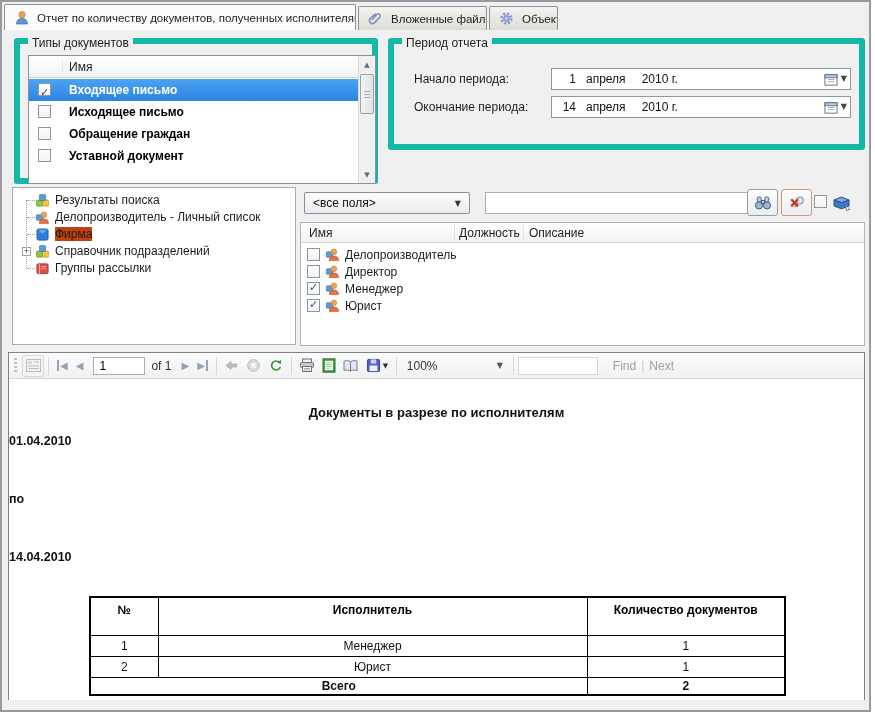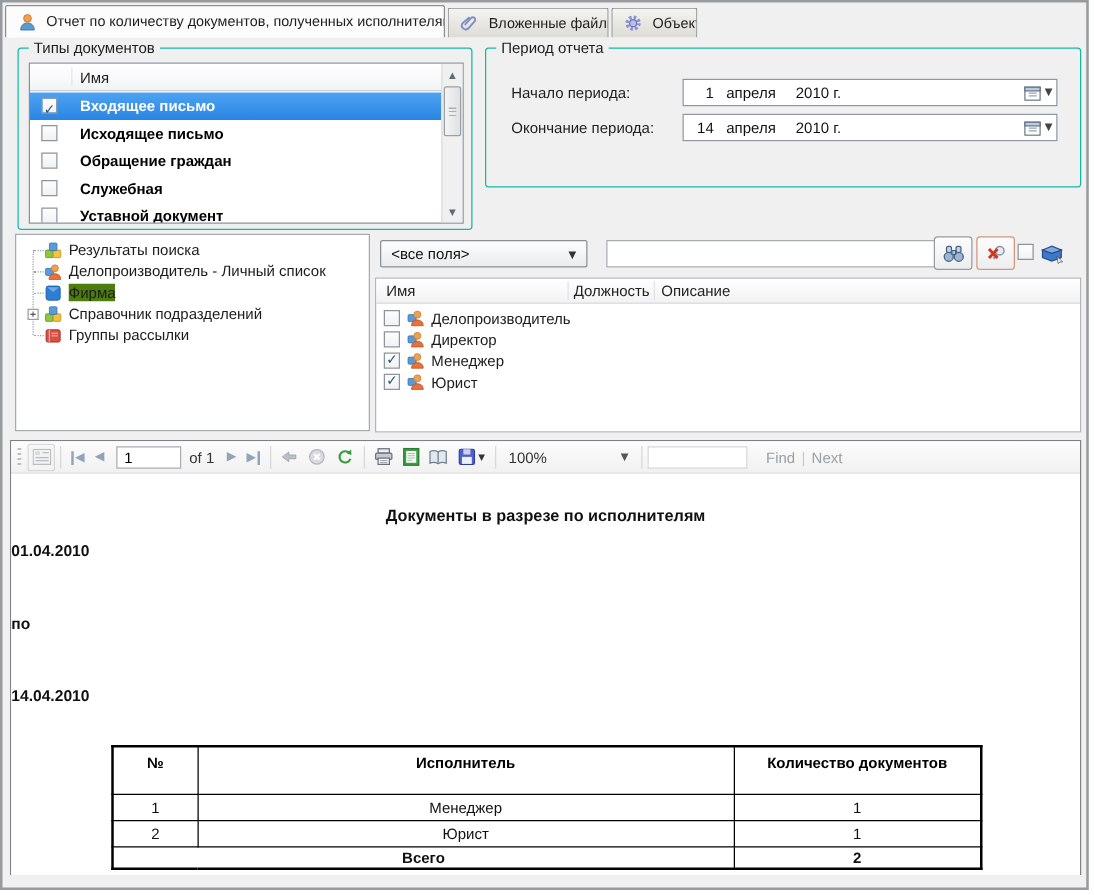--- a/index.html
+++ b/index.html
@@ -9,21 +9,21 @@
   .win{position:relative;width:871px;height:712px;margin:0;border:2px solid #979b9e;background:#f0f0f0;overflow:hidden;}
 
   
   .tab{position:absolute;display:flex;align-items:center;gap:7px;padding:0 9px;font-size:11.5px;color:#1e1e1e;
        border:1px solid #8c9094;border-bottom:none;border-radius:2px 2px 0 0;white-space:nowrap;overflow:hidden;cursor:default;}
   .tab.active{left:2px;top:2px;width:352px;height:26px;background:#fcfcfc;z-index:3;}
   .tab.inactive{top:4px;height:24px;background:linear-gradient(#f5f4f1,#e9e8e3 45%,#dddcd5);z-index:1;}
   .tab .ticon{width:16px;height:16px;flex:0 0 auto;}
 
   
-  .groupbox{position:absolute;border:1px solid #14b8a6;border-radius:3px;}
+  .groupbox{position:absolute;border:6px solid #14b8a6;border-radius:3px;}
   .grouplabel{position:absolute;top:-8px;left:8px;background:#f0f0f0;padding:0 4px;font-size:12px;color:#1e1e1e;}
 
   
   .listbox{position:absolute;left:8px;top:11px;width:348px;height:129px;background:#fff;border:1px solid #8a919c;overflow:hidden;}
   .lv-head{position:relative;height:22px;line-height:22px;background:linear-gradient(#ffffff,#f2f3f5);border-bottom:1px solid #cdd0d4;font-size:12px;color:#222;}
   .lv-head .name{margin-left:40px;}
   .lv-head .div1{position:absolute;left:33px;top:3px;bottom:3px;width:1px;background:#e3e5e8;}
   .doc-rows{position:absolute;left:0;top:23px;right:17px;bottom:0;}
   .doc-row{position:relative;height:22px;line-height:22px;font-size:12px;font-weight:bold;color:#000000;cursor:default;}
   .doc-row .cb{position:absolute;left:9px;top:4px;}
@@ -50,21 +50,21 @@
   .dtp .calbtn{position:absolute;right:3px;top:2px;display:flex;align-items:center;gap:3px;height:16px;cursor:pointer;}
   .dtp .caret{font-size:8px;color:#444;}
 
   
   .treepanel{position:absolute;left:10px;top:185px;width:284px;height:158px;background:#fff;border:1px solid #a6abb2;}
   .treeline{position:absolute;left:13px;top:12px;height:68px;border-left:1px dotted #9aa0a6;}
   .tree-row{position:relative;height:17px;line-height:17px;font-size:12px;color:#1c1c1c;cursor:default;}
   .tree-row .stub{position:absolute;left:14px;top:8px;width:8px;border-top:1px dotted #9aa0a6;}
   .tree-row .ticon{position:absolute;left:22px;top:1px;width:15px;height:15px;}
   .tree-row .lbl{margin-left:42px;white-space:nowrap;}
-  .tree-row.hl .lbl{background:#4d7c0f;}
+  .tree-row.hl .lbl{background:#c2410c;}
   .expander{position:absolute;left:9px;top:4px;width:9px;height:9px;background:#fff;border:1px solid #9aa0a6;
             font-size:9px;line-height:7px;text-align:center;color:#333;cursor:pointer;}
 
   
   .combo{position:absolute;display:flex;align-items:center;background:linear-gradient(#fefefe,#e9ebee);border:1px solid #8a9098;border-radius:2px;font-size:12px;color:#111;padding:0 8px;cursor:pointer;}
   .combo .caret{margin-left:auto;font-size:8px;color:#333;}
   .tbox{position:absolute;background:#fff;border:1px solid #a8adb3;font-size:12px;padding:0 5px;}
   .sq-btn{position:absolute;width:31px;height:27px;border:1px solid #989ca4;border-radius:3px;background:linear-gradient(#fdfdfd,#ecedef);display:flex;align-items:center;justify-content:center;cursor:pointer;}
   .sq-btn.warn{border-color:#d39683;}
 
@@ -142,21 +142,20 @@
       <div class="lv-head">
         <span class="div1"></span>
         <span class="name">Имя</span>
       </div>
       <div class="doc-rows" id="docRows">
             <div class="doc-row selected"><span class="cb checked">
                 <span class="tick">✓</span>
               </span><span class="lbl">Входящее письмо</span></div>
             <div class="doc-row"><span class="cb"></span><span class="lbl">Исходящее письмо</span></div>
             <div class="doc-row"><span class="cb"></span><span class="lbl">Обращение граждан</span></div>
-            <div class="doc-row"><span class="cb"></span><span class="lbl">Служебная</span></div>
             <div class="doc-row"><span class="cb"></span><span class="lbl">Уставной документ</span></div>
           </div>
       <div class="sbar">
         <div class="sbtn glyph" style="top:0;">▲</div>
         <div class="sthumb"></div>
         <div class="sbtn glyph" style="bottom:0;">▼</div>
       </div>
     </div>
   </div>
 

